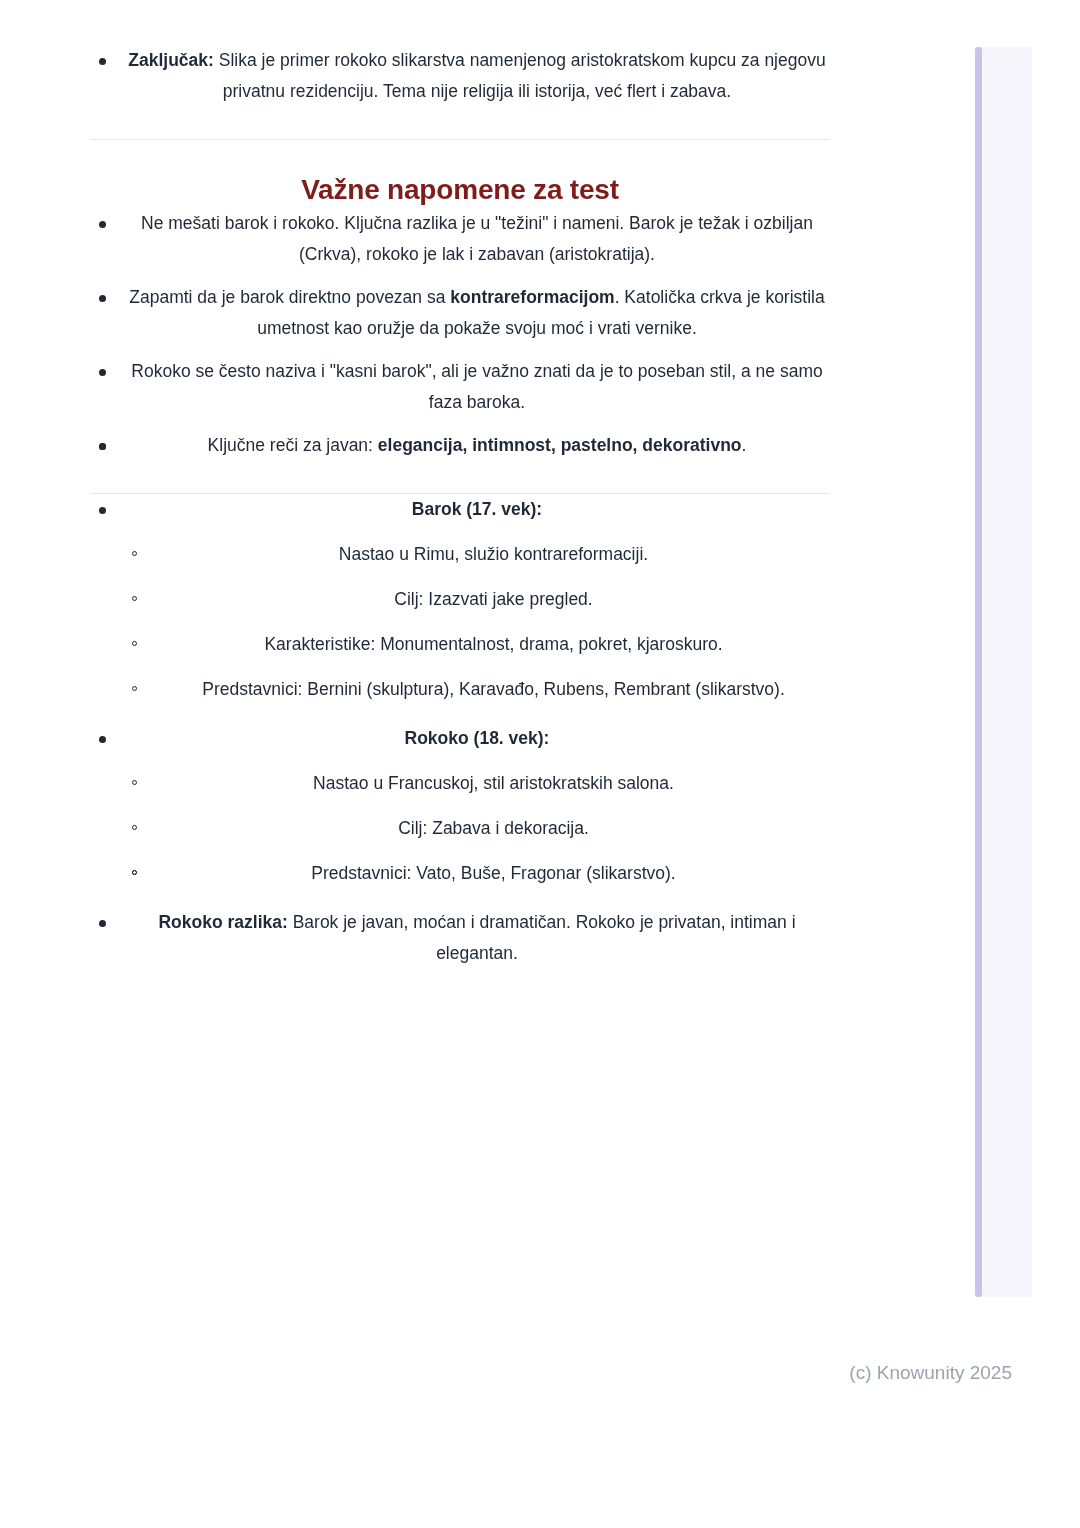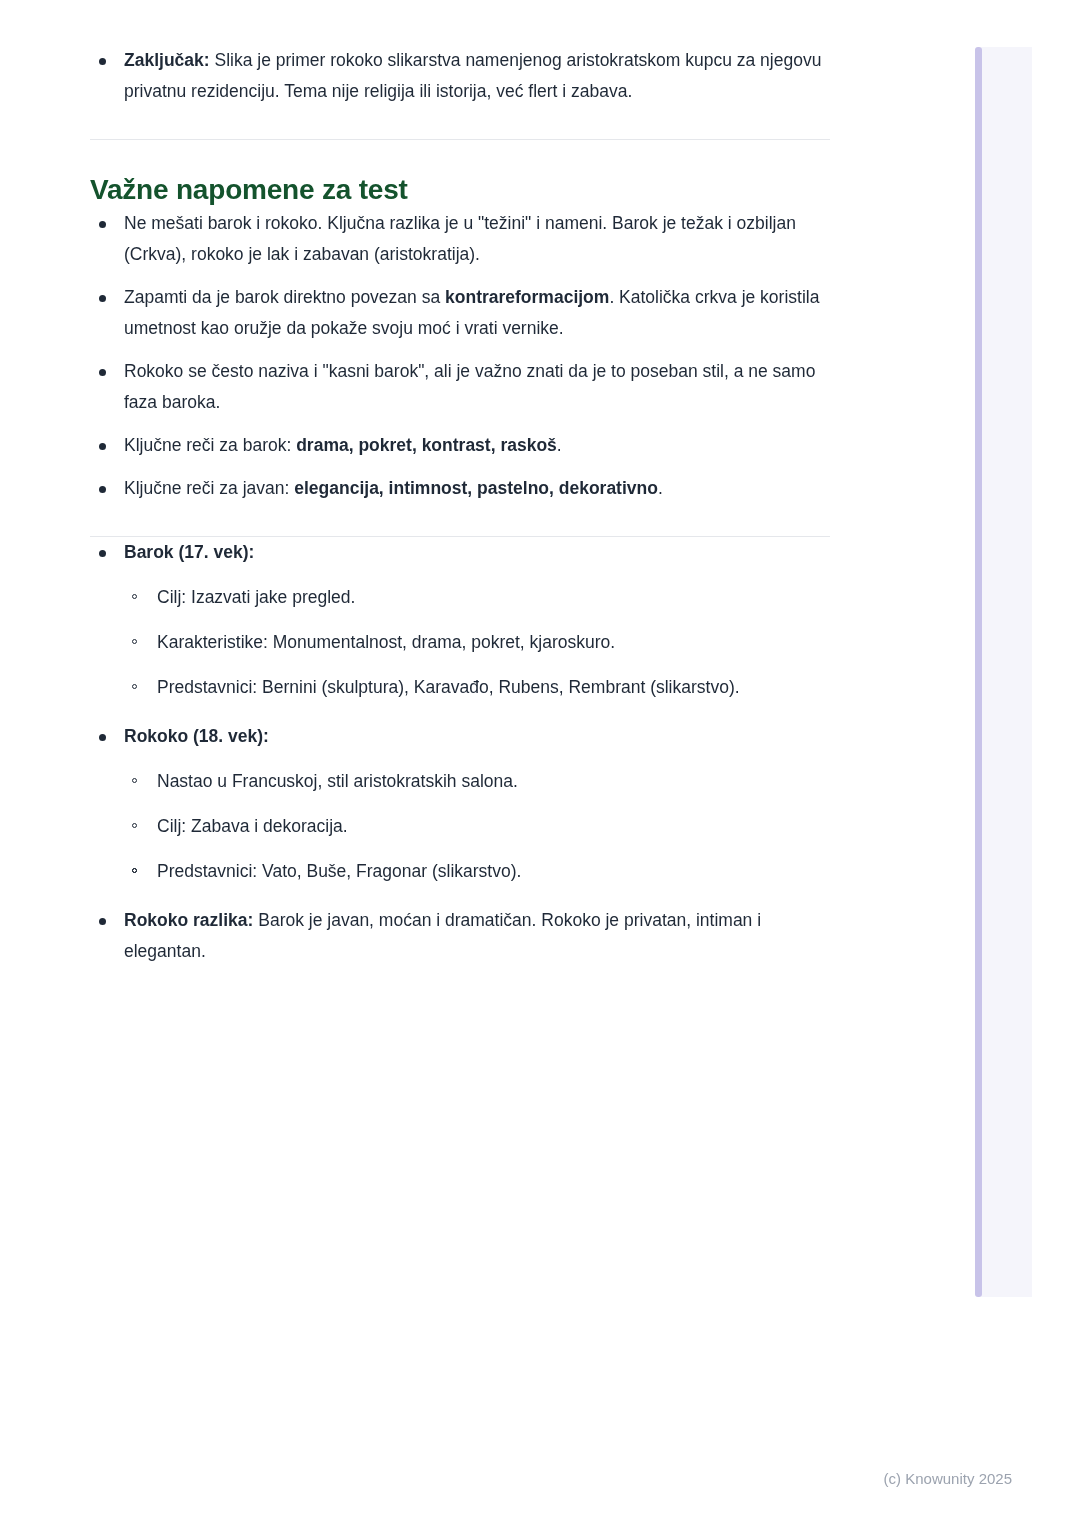--- a/index.html
+++ b/index.html
@@ -3,33 +3,33 @@
 <meta charset="utf-8">
 <style>
   * { box-sizing: border-box; }
   html, body { margin: 0; padding: 0; }
   body {
     width: 1080px; height: 1528px;
     background: #ffffff;
     font-family: "Liberation Sans", sans-serif;
     color: #1f2937;
   }
-  .page { position: relative; width: 1080px; height: 1528px; background: #ffffff; overflow: hidden; }
+  .page { position: relative; width: 1080px; height: 1528px; background: #ffffff; overflow: hidden; text-align: center; }
 
   .content {
     position: absolute;
     top: 0; left: 90px;
     width: 740px;
     padding-top: 45px;
   }
 
   .section-title {
     font-size: 28px;
     font-weight: 700;
-    color: #14532d;
+    color: #7f1d1d;
     letter-spacing: -0.2px;
     margin: 32px 0 0 0;
     line-height: 36px;
   }
 
   .divider { height: 1px; width: 740px; background: #e5e7eb; margin-top: 32px; }
 
   .list { list-style: none; margin: 0; padding: 0; }
   .list > li {
     position: relative;
@@ -80,23 +80,23 @@
   .scroll-thumb {
     position: absolute;
     left: 975px; top: 47px;
     width: 7px; height: 1250px;
     background: #c8c3e9;
     border-radius: 3px;
   }
 
   .footer {
     position: absolute;
-    top: 1470px;
+    top: 1362px;
     right: 68px;
-    font-size: 15px;
+    font-size: 19px;
     color: #9ca3af;
   }
 </style>
 </head>
 <body>
 
 <div class="page">
 
   <div class="content">
 
@@ -104,28 +104,29 @@
         <li><span class="marker dot"></span><span><span class="b">Zaključak:</span><span> Slika je primer rokoko slikarstva namenjenog aristokratskom kupcu za njegovu privatnu rezidenciju. Tema nije religija ili istorija, već flert i zabava.</span></span></li>
       </ul>
 
     <div class="divider"></div>
 
     <h2 class="section-title">Važne napomene za test</h2>
     <ul class="list top">
         <li><span class="marker dot"></span><span><span>Ne mešati barok i rokoko. Ključna razlika je u "težini" i nameni. Barok je težak i ozbiljan (Crkva), rokoko je lak i zabavan (aristokratija).</span></span></li>
         <li><span class="marker dot"></span><span><span>Zapamti da je barok direktno povezan sa </span><span class="b">kontrareformacijom</span><span>. Katolička crkva je koristila umetnost kao oružje da pokaže svoju moć i vrati vernike.</span></span></li>
         <li><span class="marker dot"></span><span><span>Rokoko se često naziva i "kasni barok", ali je važno znati da je to poseban stil, a ne samo faza baroka.</span></span></li>
-        <li><span class="marker dot"></span><span><span>Ključne reči za barok: </span><span class="b">drama, pokret, kontrast, raskoš</span><span>.</span></span></li>
+        <li><span class="marker dot"></span></li>
         <li><span class="marker dot"></span><span><span>Ključne reči za javan: </span><span class="b">elegancija, intimnost, pastelno, dekorativno</span><span>.</span></span></li>
       </ul>
 
     <div class="divider"></div>
 
     <ul class="list top review">
         <li><span class="marker dot"></span><span><span class="b">Barok (17. vek):</span></span><ul class="sub">
+            <li><span class="marker circle"></span><span><span>Nastao u Rimu, služio kontrareformaciji.</span></span></li>
             <li><span class="marker circle"></span><span><span>Cilj: Izazvati jake pregled.</span></span></li>
             <li><span class="marker circle"></span><span><span>Karakteristike: Monumentalnost, drama, pokret, kjaroskuro.</span></span></li>
             <li><span class="marker circle"></span><span><span>Predstavnici: Bernini (skulptura), Karavađo, Rubens, Rembrant (slikarstvo).</span></span></li>
           </ul></li>
         <li><span class="marker dot"></span><span><span class="b">Rokoko (18. vek):</span></span><ul class="sub">
             <li><span class="marker circle"></span><span><span>Nastao u Francuskoj, stil aristokratskih salona.</span></span></li>
             <li><span class="marker circle"></span><span><span>Cilj: Zabava i dekoracija.</span></span></li>
             <li><span class="marker circle"></span></li>
             <li><span class="marker circle"></span><span><span>Predstavnici: Vato, Buše, Fragonar (slikarstvo).</span></span></li>
           </ul></li>

